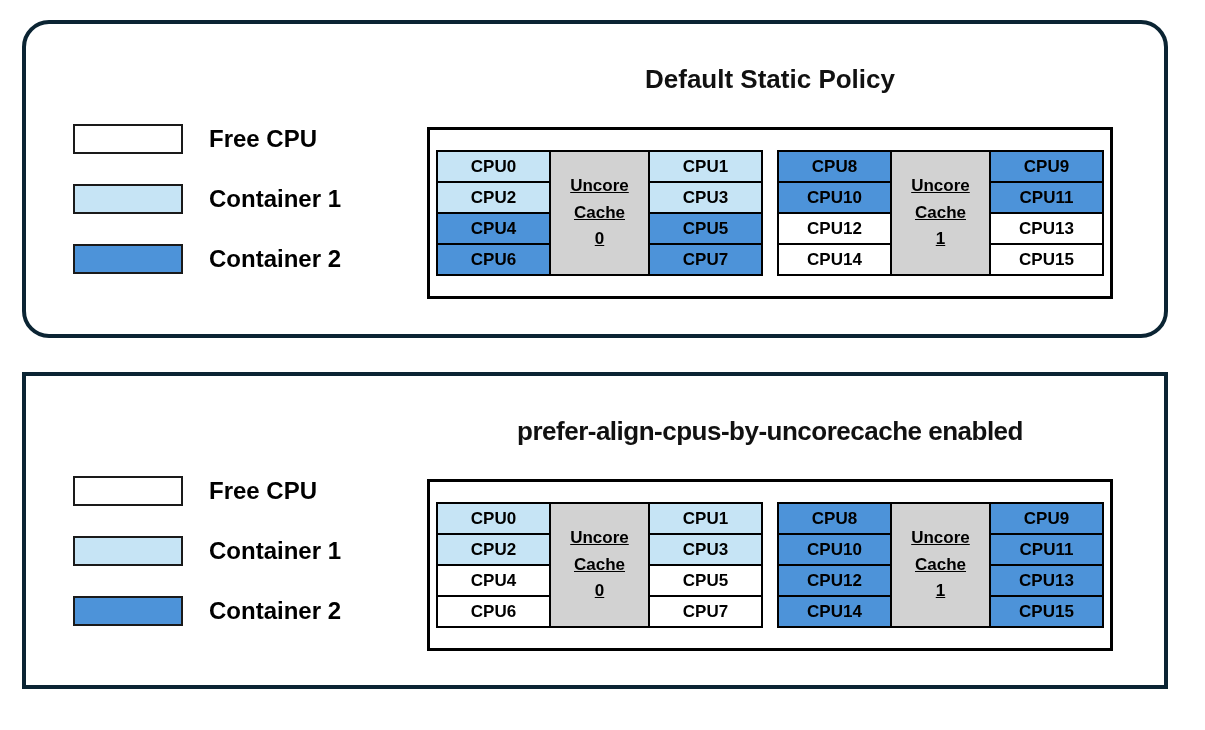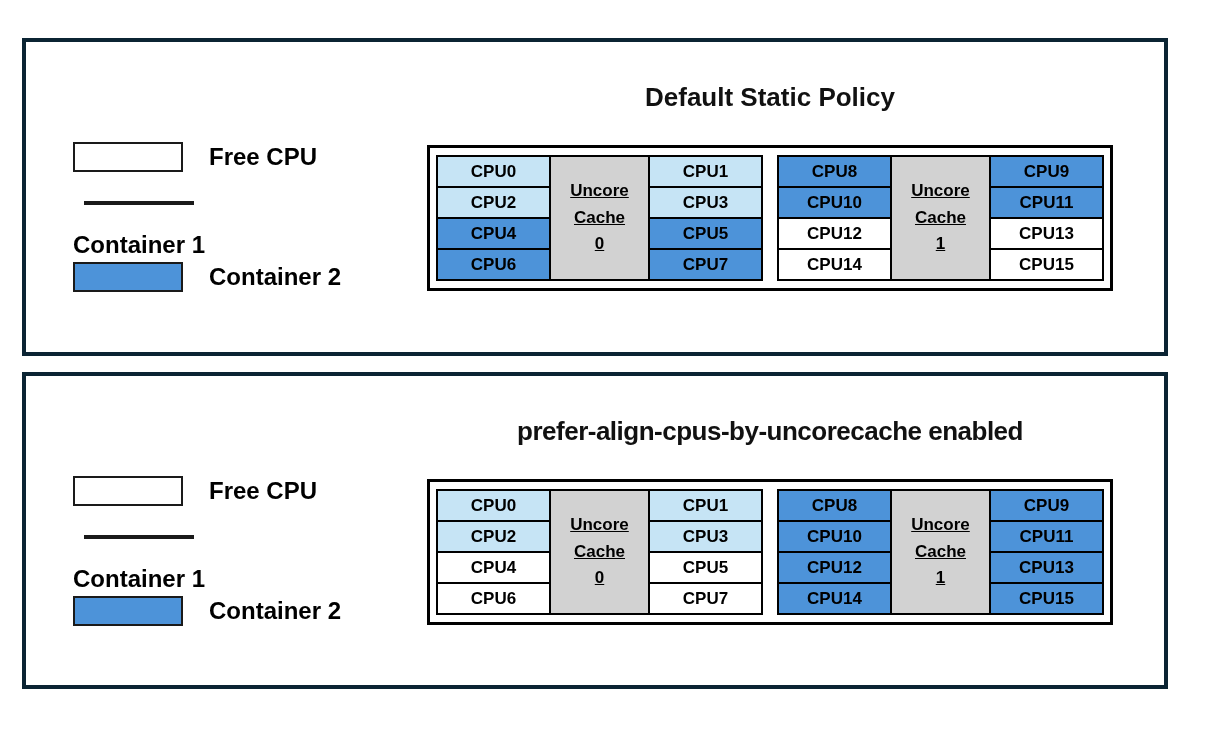--- a/index.html
+++ b/index.html
@@ -12,21 +12,21 @@
   }
   .panel {
     position:absolute;
     left:22px;
     width:1146px;
     height:318px;
     box-sizing:border-box;
     border:4px solid var(--panel-border, #0B2433);
     background:#ffffff;
   }
-  #panel-0 { top:38px; }
+  #panel-0 { top:20px;border-radius:27px; }
   #panel-1 { top:372px; height:317px; }
 
   .title {
     position:absolute;
     left:401px; top:40px;
     width:686px;
     margin:0;
     text-align:center;
     font-size:26px;
     font-weight:bold;
@@ -37,40 +37,40 @@
 
   .legend-row {
     position:absolute;
     left:47px;
     height:32px;
     display:flex;
     align-items:center;
     gap:26px;
   }
   .legend-row.r0 { top:99px; }
-  .legend-row.r1 { top:159px;flex-direction:column; }
+  .legend-row.r1 { top:159px; }
   .legend-row.r2 { top:219px; }
   .swatch {
     display:inline-block;
     width:110px; height:30px;
     box-sizing:border-box;
     border:2px solid #1a1a1a;
     background:#ffffff;
   }
   .legend-label {
     font-size:24px;
     font-weight:bold;
     color:#000000;
     white-space:nowrap;
   }
 
   .diagram {
     position:absolute;
     left:401px; top:103px;
-    width:686px; height:146px;
+    width:686px; height:172px;
     box-sizing:border-box;
     border:3px solid #000000;
     background:#ffffff;
     display:flex;
     align-items:center;
     justify-content:center;
     gap:14px;
     padding:6px;
   }
   .group { display:flex; align-items:stretch; }

